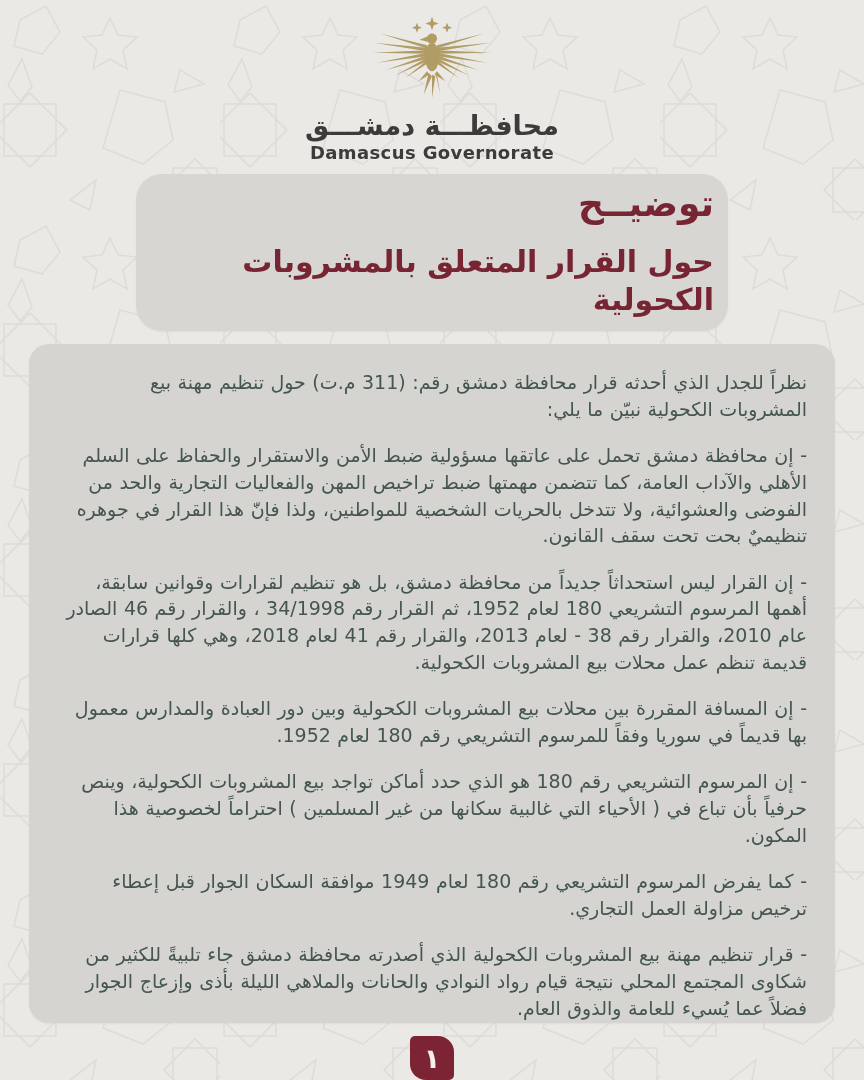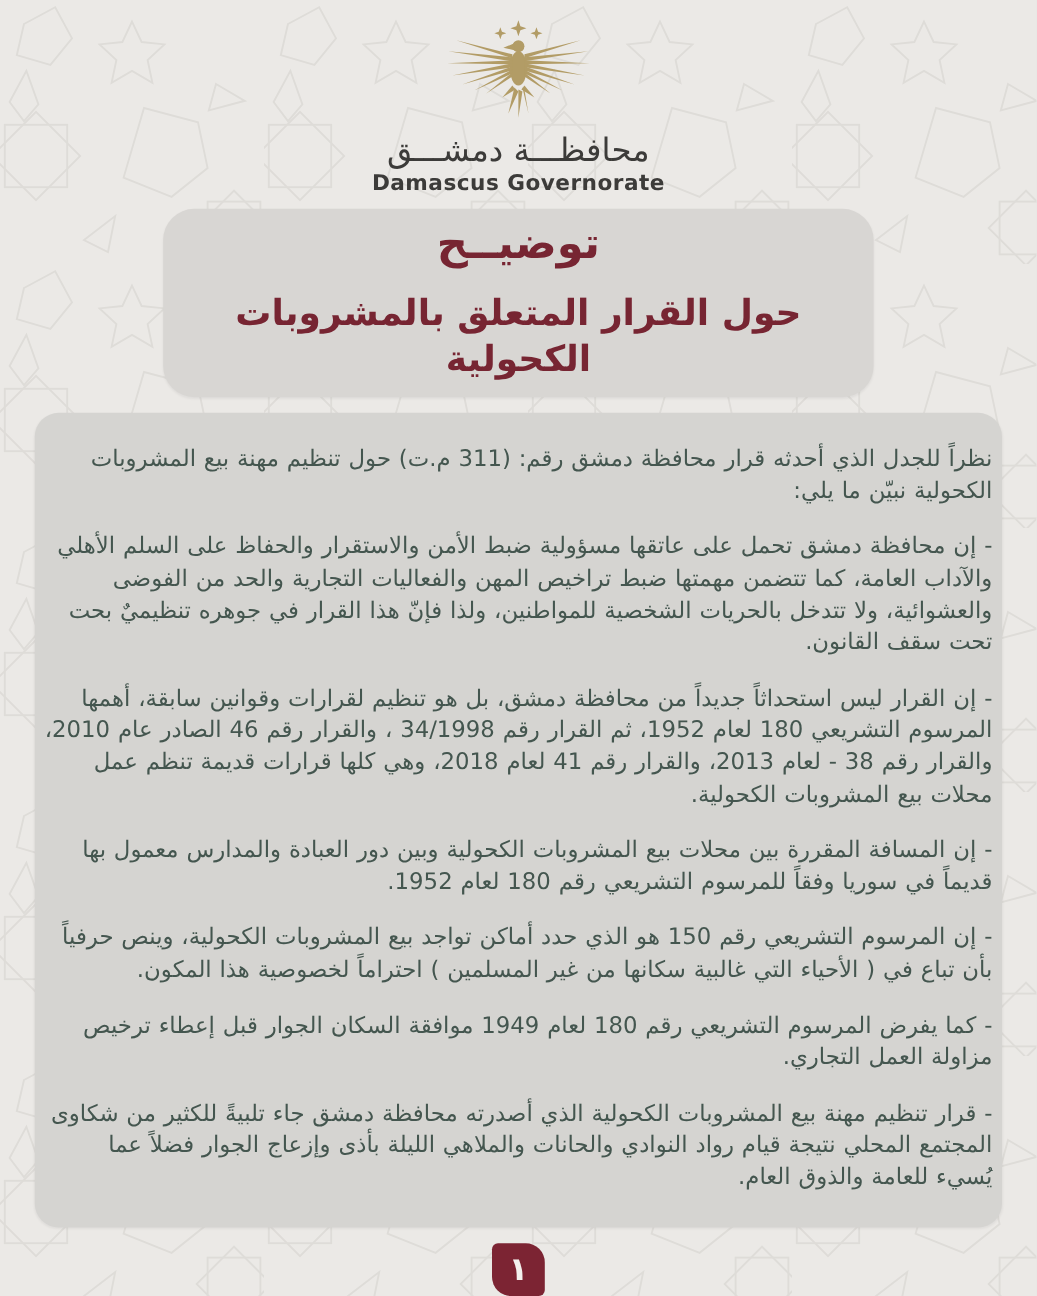--- a/index.html
+++ b/index.html
@@ -35,52 +35,51 @@
     display:flex;flex-direction:column;align-items:center;
   }
   
   .header{
     margin-top:16px;
     display:flex;flex-direction:column;align-items:center;
     text-align:center;
   }
   .emblem{width:136px;height:92px;display:block;}
   .org-ar{
-    font-size:27px;font-weight:normal;color:var(--header-ink);
+    font-size:27px;font-weight:bold;color:var(--header-ink);
     line-height:1.15;margin-top:2px;direction:rtl;
   }
   .org-en{
     font-size:18px;font-weight:bold;color:var(--header-ink);
     letter-spacing:.4px;margin-top:1px;
   }
   
   .banner{
     margin-top:11px;
     width:592px;
     background:var(--banner-bg);
     border-radius:26px;
     padding:8px 14px 13px;
-    text-align:center;
     color:var(--accent-maroon);
     box-shadow:0 1px 2px rgba(0,0,0,.05);
   }
   .banner-title{
     font-size:36px;font-weight:800;line-height:1.2;direction:rtl;
   }
   .banner-subtitle{
     font-size:30px;font-weight:800;line-height:1.25;direction:rtl;
     margin-top:18px;
   }
   
   .card{
     margin-top:13px;
     width:806px;height:723px;
     background:var(--card-bg);
     border-radius:20px;
-    padding:25px 8px;
+    padding:25px 28px;
     direction:rtl;
     text-align:right;
     color:var(--text-teal);
     overflow:hidden;
     box-shadow:0 1px 2px rgba(0,0,0,.05);
   }
   .card p{
     font-size:19px;
     line-height:1.4;
     font-weight:500;
@@ -178,21 +177,21 @@
     <section class="banner">
       <div class="banner-title">توضيــح</div>
       <div class="banner-subtitle">حول القرار المتعلق بالمشروبات الكحولية</div>
     </section>
 
     <main class="card">
       <p>نظراً للجدل الذي أحدثه قرار محافظة دمشق رقم: (311 م.ت) حول تنظيم مهنة بيع المشروبات الكحولية نبيّن ما يلي:</p>
       <p>- إن محافظة دمشق تحمل على عاتقها مسؤولية ضبط الأمن والاستقرار والحفاظ على السلم الأهلي والآداب العامة، كما تتضمن مهمتها ضبط تراخيص المهن والفعاليات التجارية والحد من الفوضى والعشوائية، ولا تتدخل بالحريات الشخصية للمواطنين، ولذا فإنّ هذا القرار في جوهره تنظيميٌ بحت تحت سقف القانون.</p>
       <p>- إن القرار ليس استحداثاً جديداً من محافظة دمشق، بل هو تنظيم لقرارات وقوانين سابقة، أهمها المرسوم التشريعي 180 لعام 1952، ثم القرار رقم 34/1998 ، والقرار رقم 46 الصادر عام 2010، والقرار رقم 38 - لعام 2013، والقرار رقم 41 لعام 2018، وهي كلها قرارات قديمة تنظم عمل محلات بيع المشروبات الكحولية.</p>
       <p>- إن المسافة المقررة بين محلات بيع المشروبات الكحولية وبين دور العبادة والمدارس معمول بها قديماً في سوريا وفقاً للمرسوم التشريعي رقم 180 لعام 1952.</p>
-      <p>- إن المرسوم التشريعي رقم 150 هو الذي حدد أماكن تواجد بيع المشروبات الكحولية، وينص حرفياً بأن تباع في ( الأحياء التي غالبية سكانها من غير المسلمين ) احتراماً لخصوصية هذا المكون.</p>
+      <p>- إن المرسوم التشريعي رقم 180 هو الذي حدد أماكن تواجد بيع المشروبات الكحولية، وينص حرفياً بأن تباع في ( الأحياء التي غالبية سكانها من غير المسلمين ) احتراماً لخصوصية هذا المكون.</p>
       <p>- كما يفرض المرسوم التشريعي رقم 180 لعام 1949 موافقة السكان الجوار قبل إعطاء ترخيص مزاولة العمل التجاري.</p>
       <p>- قرار تنظيم مهنة بيع المشروبات الكحولية الذي أصدرته محافظة دمشق جاء تلبيةً للكثير من شكاوى المجتمع المحلي نتيجة قيام رواد النوادي والحانات والملاهي الليلة بأذى وإزعاج الجوار فضلاً عما يُسيء للعامة والذوق العام.</p>
     </main>
 
     <footer>
       <div class="page-badge">
         <span>١</span>
       </div>
     </footer>
 

